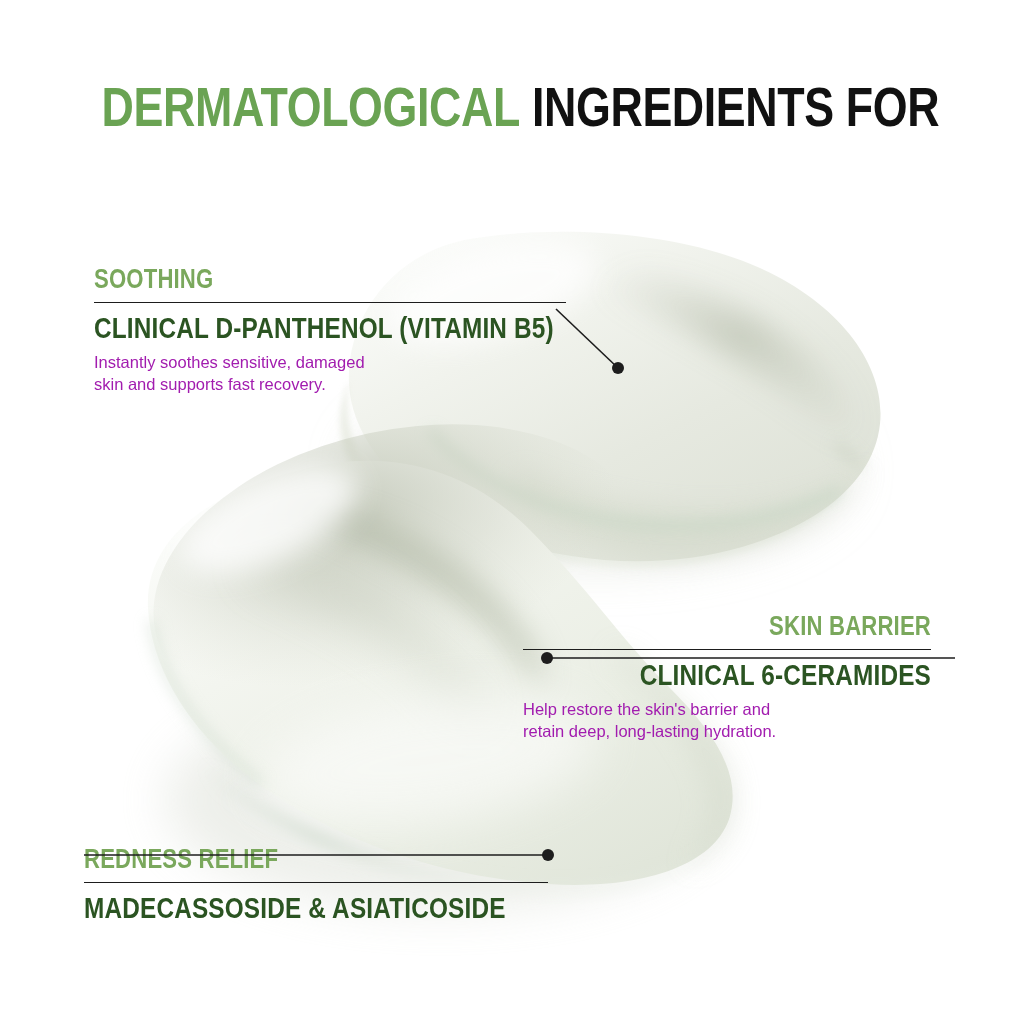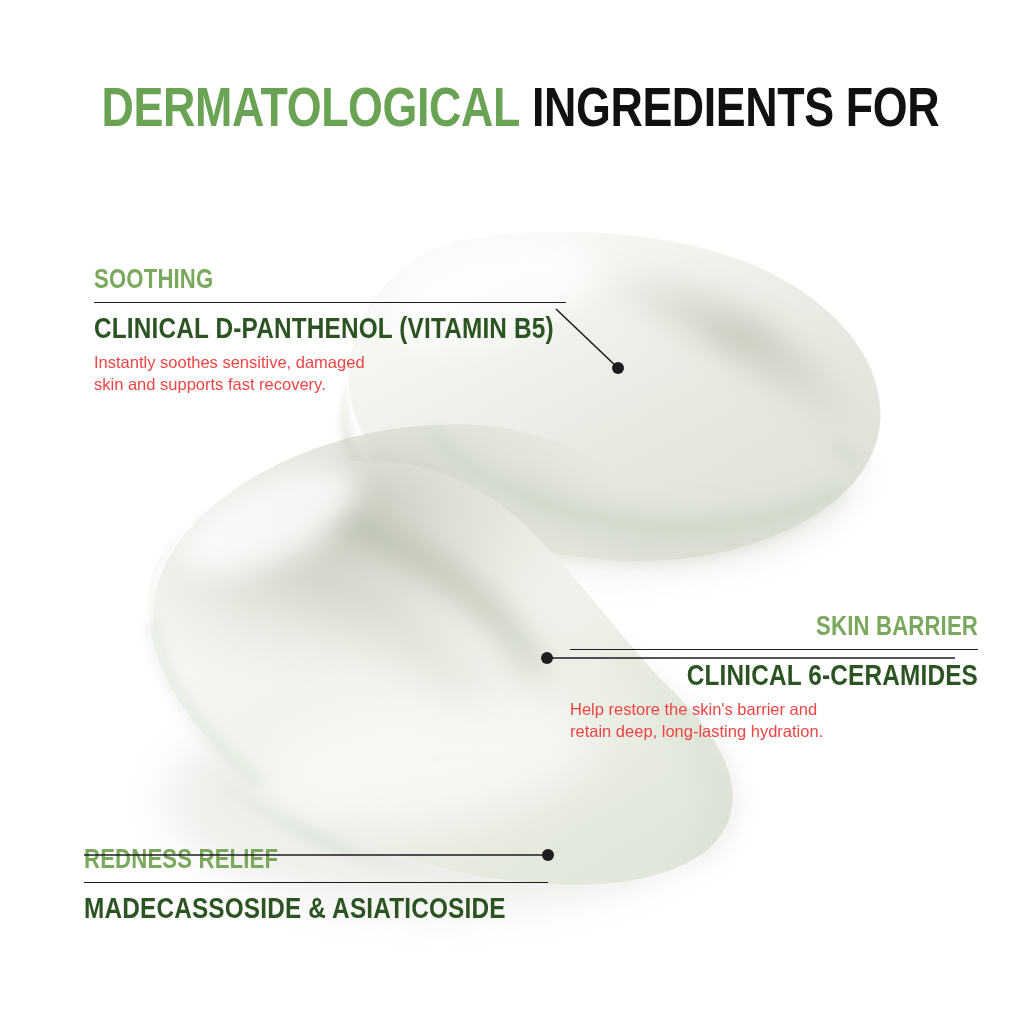--- a/index.html
+++ b/index.html
@@ -77,39 +77,39 @@
     line-height: 1.05;
     margin-top: 10px;
     white-space: nowrap;
     transform: scaleX(0.84);
   }
   .callout .desc {
     font-family: "Liberation Sans", sans-serif;
     font-weight: 400;
     font-size: 16.5px;
     line-height: 1.33;
-    color: #ef4444;
+    color: #a21caf;
     margin-top: 9px;
     white-space: pre-line;
   }
 
   
   .callout.left .cat,
   .callout.left .ing { transform-origin: left top; }
   .callout.left .desc { text-align: left; }
 
   
   .callout.right { text-align: right; }
   .callout.right .cat,
   .callout.right .ing { transform-origin: right top; }
   .callout.right .desc { text-align: left; }
 
   
   #callout-soothing  { left: 94px;  top: 266px; width: 472px; }
-  #callout-barrier   { left: 570px; top: 613px; width: 408px; }
+  #callout-barrier   { left: 523px; top: 613px; width: 408px; }
   #callout-redness   { left: 84px;  top: 846px; width: 464px; }
 
   
   #connectors {
     position: absolute;
     inset: 0;
     width: 1024px;
     height: 1025px;
     pointer-events: none;
   }

